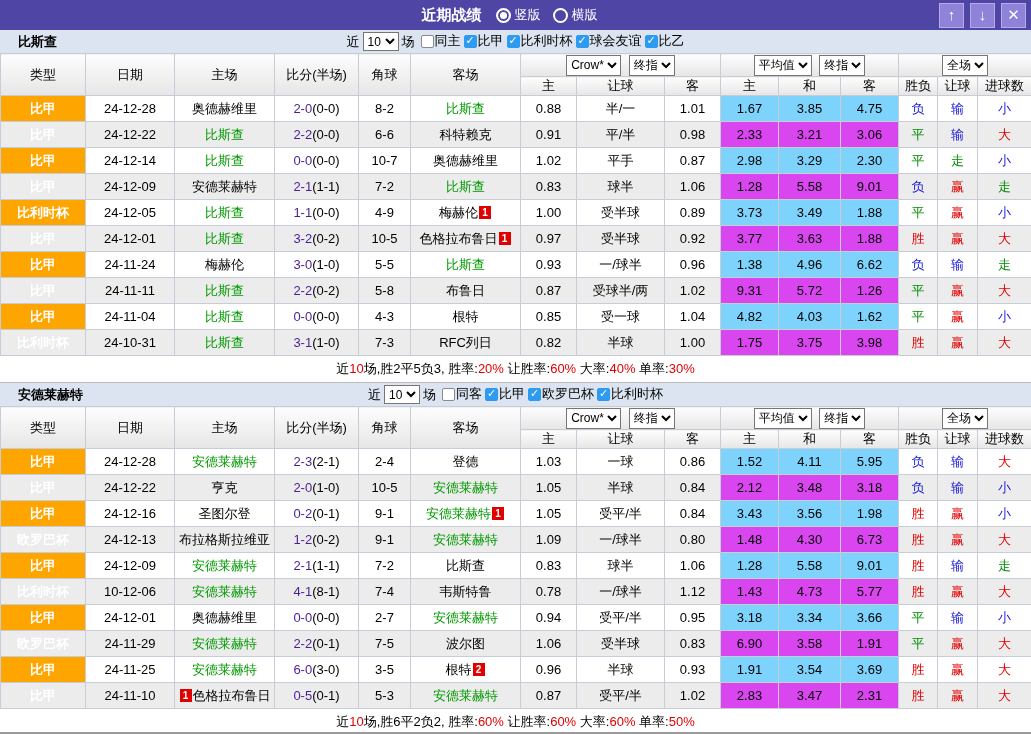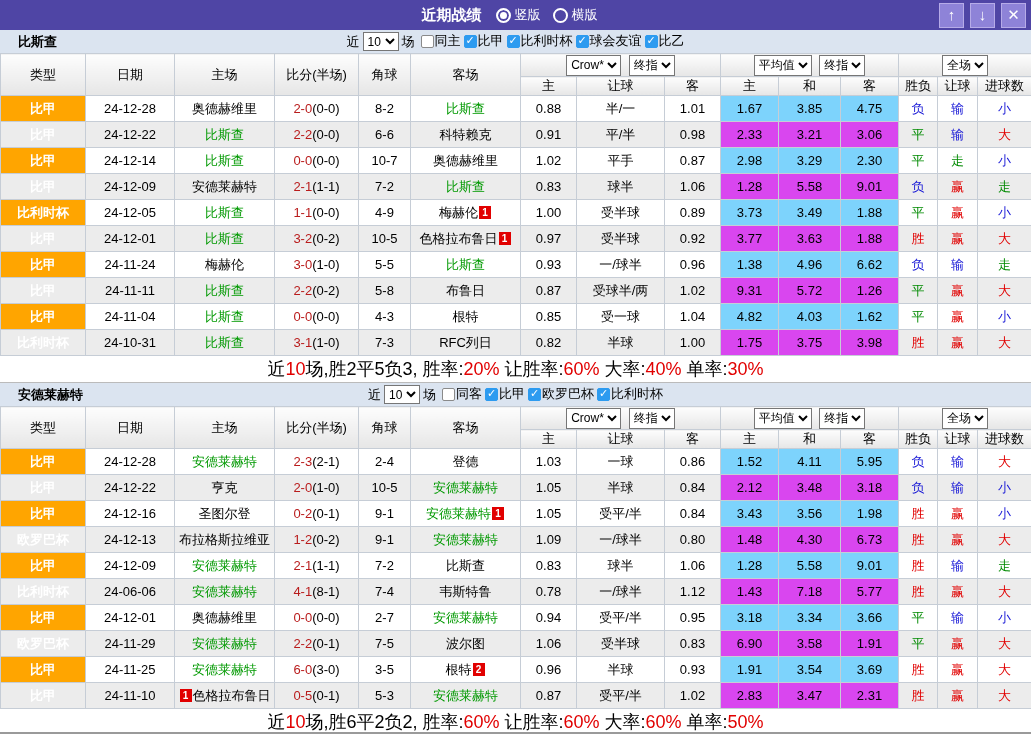--- a/index.html
+++ b/index.html
@@ -28,28 +28,28 @@
   .grid .h-top th{height:22px;}
   .hdrop select{font-size:12px;height:21px;border:1px solid #767676;background:#fff;margin:0 2px;}
   .grid tbody td{height:25px;background:#fff;}
   .grid tr.g td{background:#ececec;}
   .grid td.avg{background:#7dd3fc;}
   .grid tr.g td.avg{background:#d946ef;}
   td.ct{color:#fff;font-weight:bold;}
   td.ct.to{background:#ffa500;}
   td.ct.tp{background:#7b2fd0;}
   .sel{color:#009900;}
-  .sm{color:#b91c1c;}
+  .sm{color:#4c1d95;}
   .sh{color:#000;}
   .badge{display:inline-block;background:#e10000;color:#fff;font-size:10px;font-weight:bold;min-width:10px;height:13px;line-height:13px;padding:0 1px;margin:0 1px;vertical-align:1px;}
   .c-r{color:#e10000;}
   .c-g{color:#008a00;}
   .c-b{color:#1717d6;}
   
-  .summary{height:26px;line-height:26px;text-align:center;font-size:18px;background:#fff;border-bottom:1px solid #bbb;color:#000;}
+  .summary{height:26px;line-height:26px;text-align:center;font-size:13px;background:#fff;border-bottom:1px solid #bbb;color:#000;}
   .summary .red{color:#e10000;}
 </style>
 </head>
 <body>
 
 <div class="page">
 
   <div class="titlebar">
     <span class="app-title">近期战绩</span>
     <label class="radio-opt">
@@ -471,30 +471,30 @@
             <td>1.06</td>
             <td class="avg">1.28</td>
             <td class="avg">5.58</td>
             <td class="avg">9.01</td>
             <td class="c-r">胜</td>
             <td class="c-b">输</td>
             <td class="c-g">走</td>
           </tr>
           <tr class="g">
             <td class="ct to">比利时杯</td>
-            <td>24-06-06</td>
+            <td>10-12-06</td>
             <td><span class="sel">安德莱赫特</span></td>
             <td><span class="sm">4-1</span><span class="sh">(8-1)</span></td>
             <td>7-4</td>
             <td><span>韦斯特鲁</span></td>
             <td>0.78</td>
             <td>一/球半</td>
             <td>1.12</td>
             <td class="avg">1.43</td>
-            <td class="avg">7.18</td>
+            <td class="avg">4.73</td>
             <td class="avg">5.77</td>
             <td class="c-r">胜</td>
             <td class="c-r">赢</td>
             <td class="c-r">大</td>
           </tr>
           <tr>
             <td class="ct to">比甲</td>
             <td>24-12-01</td>
             <td><span>奥德赫维里</span></td>
             <td><span class="sm">0-0</span><span class="sh">(0-0)</span></td>

